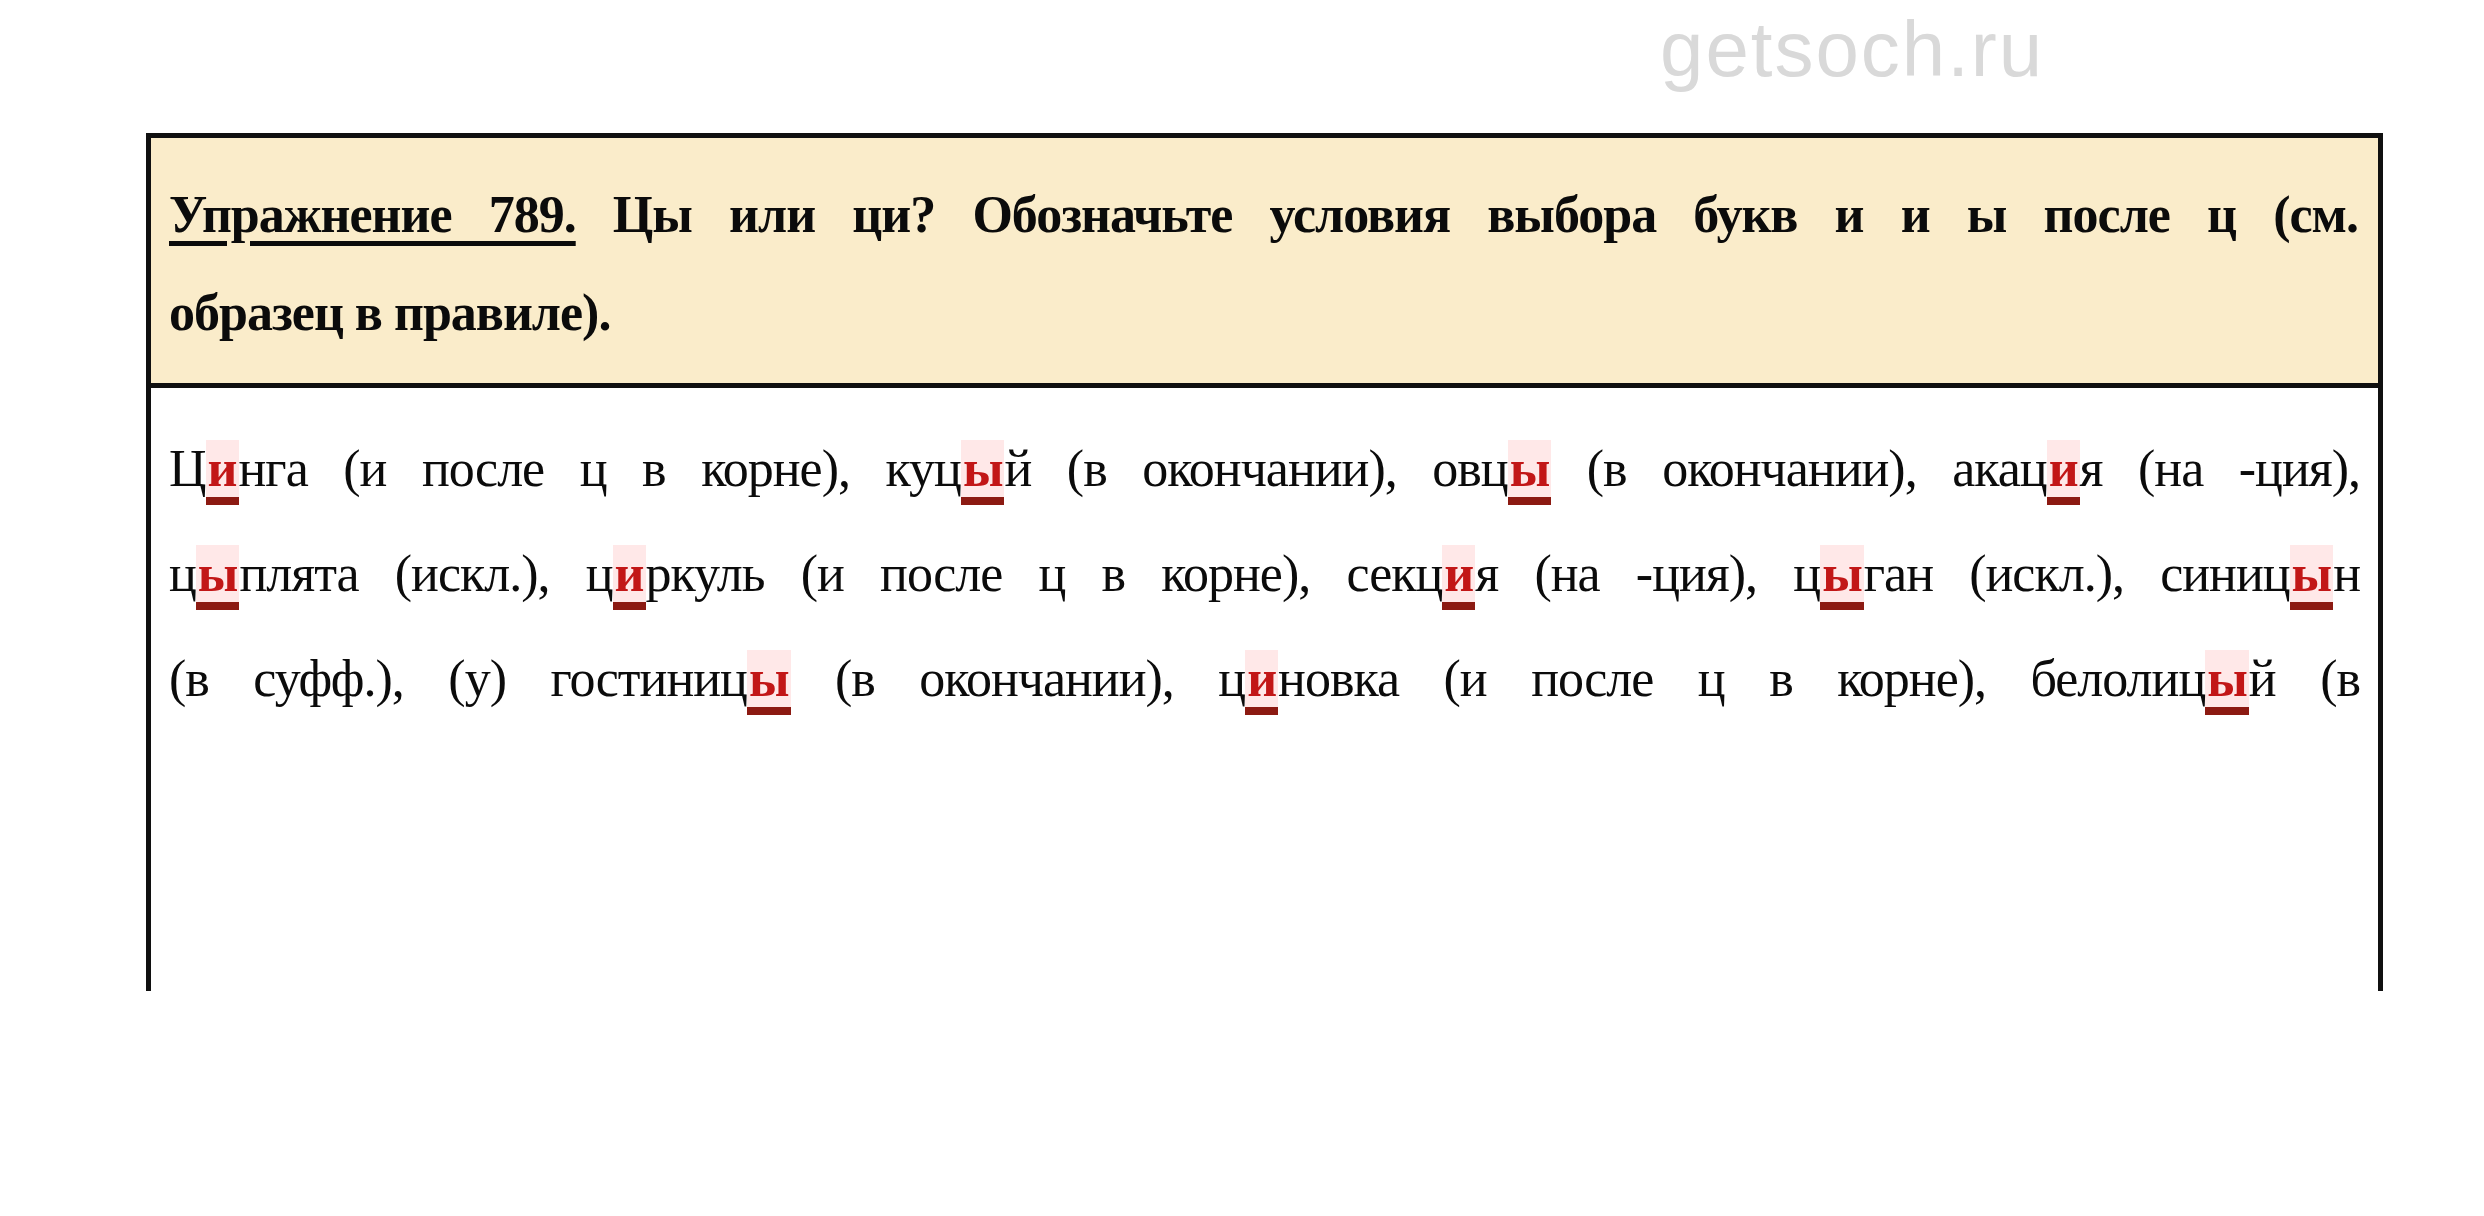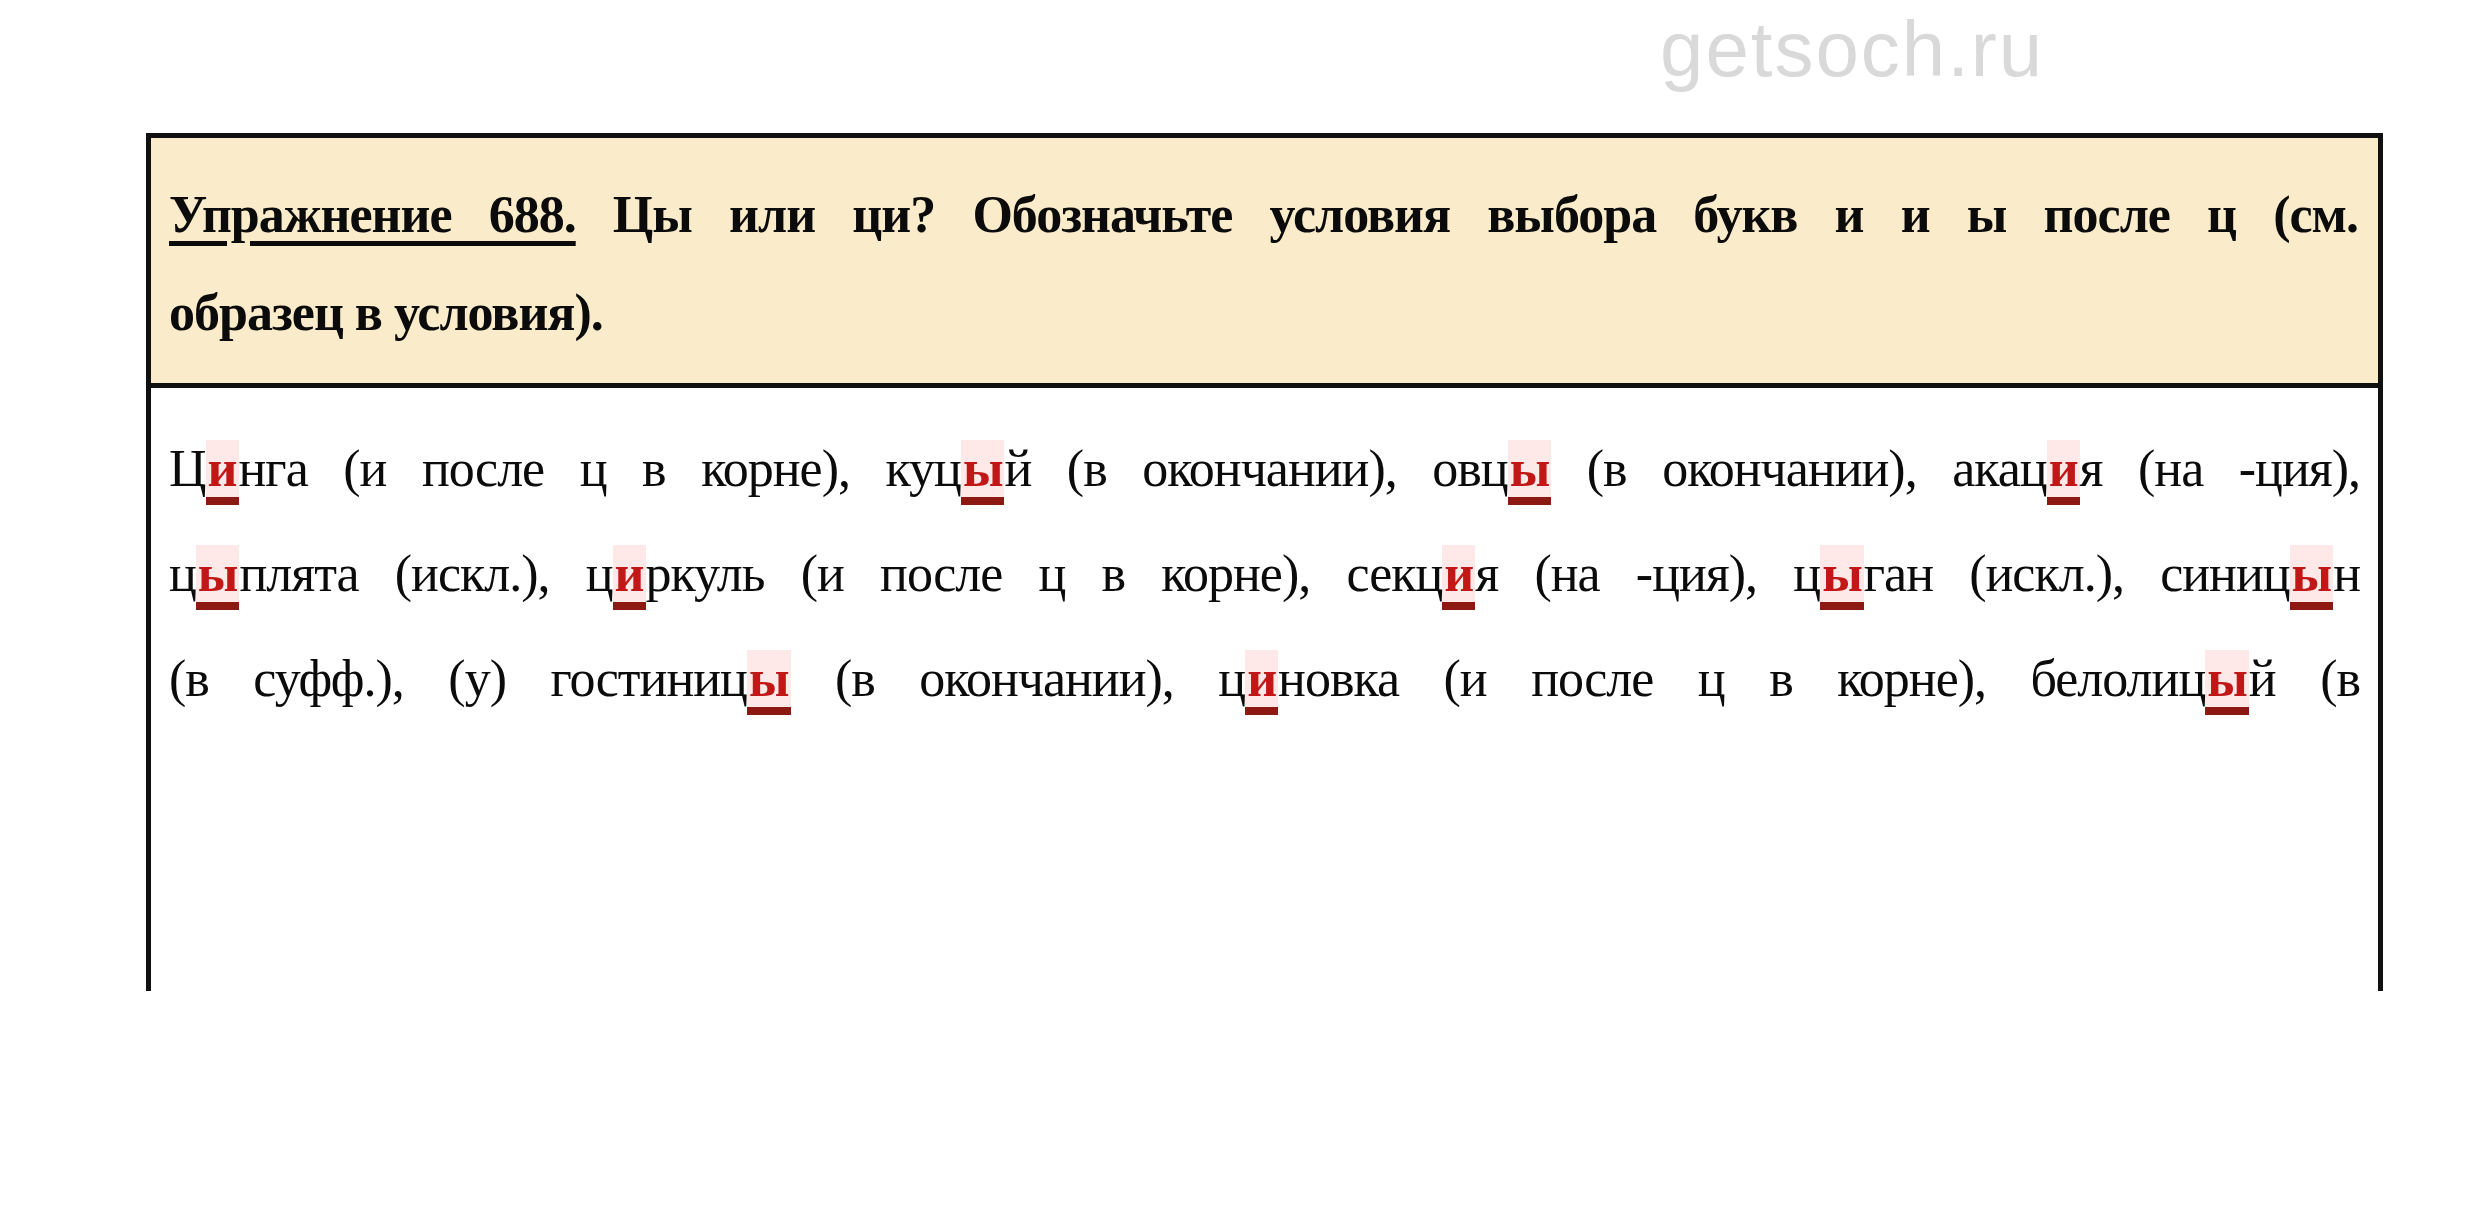--- a/index.html
+++ b/index.html
@@ -76,22 +76,22 @@
 <div class="sheet">
 
   <div class="wm wm-top-right">getsoch.ru</div>
   <div class="wm wm-header">getsoch.ru</div>
   <div class="wm wm-body-mid">getsoch.ru</div>
   <div class="wm wm-body-left">getsoch.ru</div>
   <div class="wm wm-bottom">getsoch.ru</div>
 
   <div class="frame">
     <div class="header">
-        <div class="line j"><span class="u">Упражнение 688.</span> Цы или ци? Обозначьте условия выбора букв и и ы после ц (см.</div>
-        <div class="line l">образец в условия).</div>
+        <div class="line j"><span class="u">Упражнение 789.</span> Цы или ци? Обозначьте условия выбора букв и и ы после ц (см.</div>
+        <div class="line l">образец в правиле).</div>
       </div>
     <div class="bodytext">
         <div class="line j">Ц<span class="r">и</span>нга (и после ц в корне), куц<span class="r">ы</span>й (в окончании), овц<span class="r">ы</span> (в окончании), акац<span class="r">и</span>я (на -ция),</div>
         <div class="line j">ц<span class="r">ы</span>плята (искл.), ц<span class="r">и</span>ркуль (и после ц в корне), секц<span class="r">и</span>я (на -ция), ц<span class="r">ы</span>ган (искл.), синиц<span class="r">ы</span>н</div>
         <div class="line j">(в суфф.), (у) гостиниц<span class="r">ы</span> (в окончании), ц<span class="r">и</span>новка (и после ц в корне), белолиц<span class="r">ы</span>й (в</div>
       </div>
   </div>
 
 </div>
 

